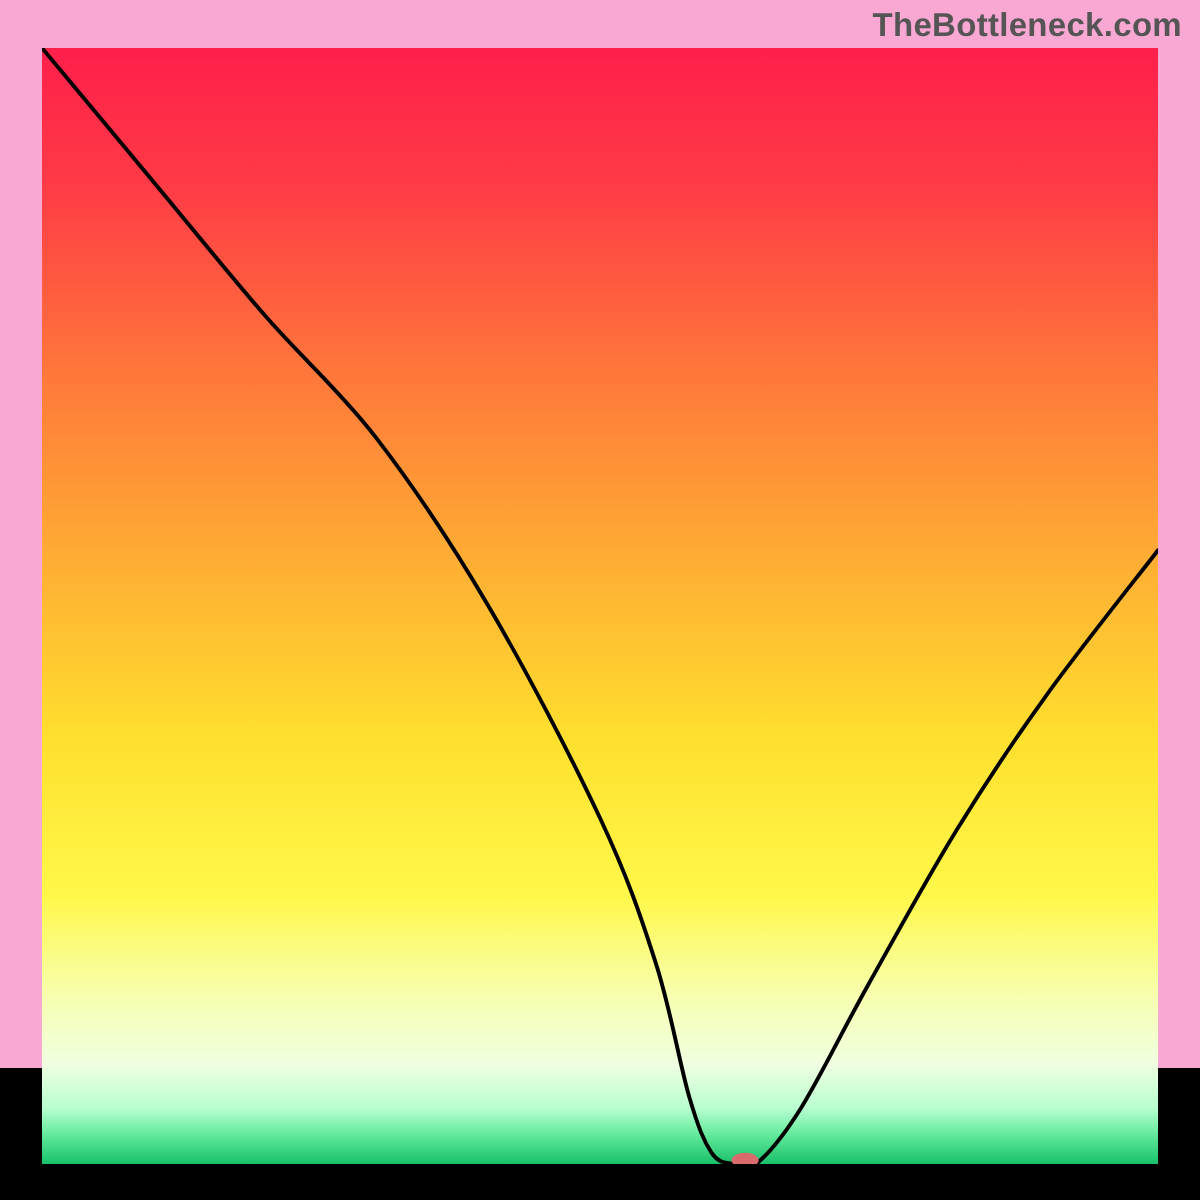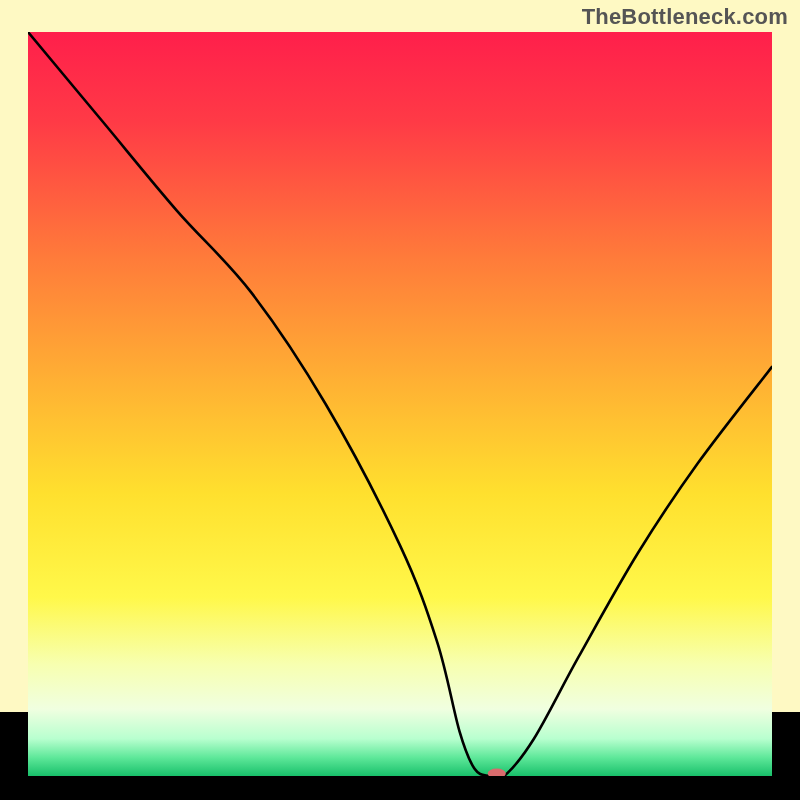--- a/index.html
+++ b/index.html
@@ -8,21 +8,21 @@
     width: 800px;
     height: 800px;
     overflow: hidden;
     background: #000;
     font-family: Arial, Helvetica, sans-serif;
   }
   .frame {
     position: relative;
     width: 800px;
     height: 712px;
-    background: #fef9c3;
+    background: #f9a8d4;
   }
   .watermark {
     position: absolute;
     top: 4px;
     right: 12px;
     color: #555;
     font-size: 22px;
     font-weight: 600;
     letter-spacing: 0.2px;
     user-select: none;

